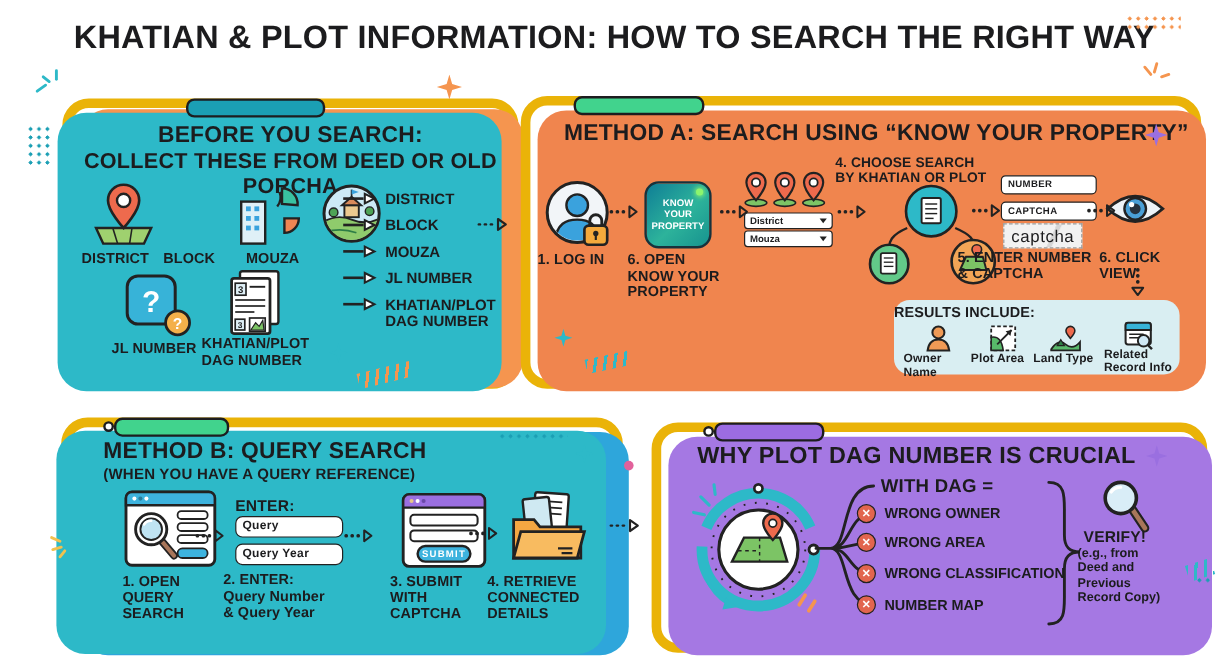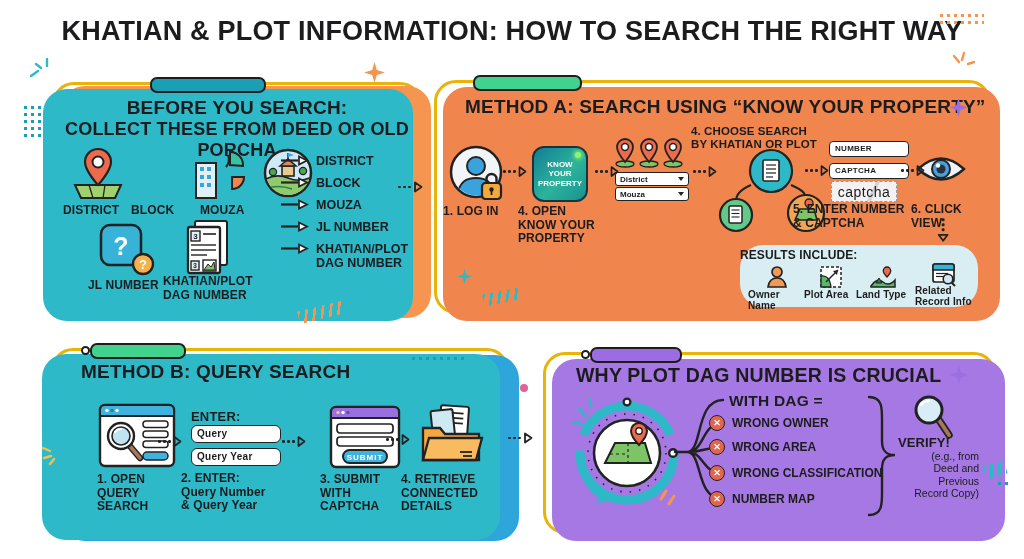--- a/index.html
+++ b/index.html
@@ -1,18 +1,18 @@
 <!DOCTYPE html>
 <html><head>
 <meta charset="utf-8">
 <style>
   html,body{margin:0;padding:0;background:#fff}
   .canvas{position:relative;width:1024px;height:559px;font-family:"Liberation Sans",sans-serif;color:#1c1c1e;overflow:hidden}
   .abs{position:absolute}
-  .panel{position:absolute;background:#fff;border:3px solid #eab308;border-radius:22px;z-index:1}
+  .panel{position:absolute;background:#fff;border:8px solid #eab308;border-radius:22px;z-index:1}
   .panel::before,.panel::after{content:"";position:absolute;inset:-3px;border-radius:24px;z-index:-1}
   .p1::before{background:#f5954f;transform:translate(9px,4px)}
   .p1::after{background:#2db9c8;transform:translate(-9px,7px)}
   .p2::before{background:#f0854e;transform:translate(9px,7px)}
   .p3::before{background:#2ea6db;transform:translate(10px,7px)}
   .p3::after{background:#2db9c8;transform:translate(-9px,6px)}
   .p4::before{background:#a578e3;transform:translate(9px,7px)}
   .pill{position:absolute;top:-8px;height:12px;border-radius:7px;border:2px solid #1d1d1f}
   .pillring{position:absolute;left:-11px;top:1px;width:5px;height:5px;border:2.5px solid #1d1d1f;border-radius:50%;background:#fff}
   .h1{position:absolute;font-weight:800;letter-spacing:.2px}
@@ -23,25 +23,25 @@
   .fld{position:absolute;border:1.7px solid #222;border-radius:4px;background:#fff;font-size:8px;font-weight:800;line-height:1;display:flex;align-items:center;padding:0 5px;letter-spacing:.3px}
   .cap{position:absolute;border:1.7px dashed #9a9a9a;background:#f2f2f2;font-size:14px;display:flex;align-items:center;justify-content:center;letter-spacing:.5px;
        background-image:linear-gradient(115deg,transparent 60%,#d5d5d5 60%,#d5d5d5 66%,transparent 66%)}
   .dd{position:absolute;width:64px;height:12px;border:1.6px solid #222;border-radius:3px;background:#fff;font-size:8px;font-weight:700;display:flex;align-items:center;justify-content:space-between;padding:0 4px}
   .dd .tri{width:0;height:0;border-left:3.5px solid transparent;border-right:3.5px solid transparent;border-top:4.5px solid #222}
   .star{position:absolute;clip-path:polygon(50% 0,61% 38%,100% 50%,61% 62%,50% 100%,39% 62%,0 50%,39% 38%)}
   .dots{position:absolute;background-image:radial-gradient(circle,var(--c) 1.5px,transparent 1.7px);background-size:7px 7px}
   .hatch{position:absolute;background-image:repeating-linear-gradient(110deg,var(--c) 0 2.6px,transparent 2.6px 8px)}
   .xrow{position:absolute;display:flex;align-items:center;gap:7px;font-weight:800;font-size:12px;z-index:2}
   .xc{width:14px;height:14px;border-radius:50%;background:#e2654e;border:1.7px solid #222;color:#fff;font-size:9px;font-weight:800;display:flex;align-items:center;justify-content:center;line-height:1}
-  .results{position:absolute;background:#d9eef2;border-radius:23px;z-index:2}
+  .results{position:absolute;background:#d9eef2;border-radius:13px;z-index:2}
   .kyp{position:absolute;width:52px;height:52px;border-radius:12px;border:2.5px solid #17323c;background:linear-gradient(135deg,#0f7e96,#2db39b 55%,#17938f);display:flex;align-items:center;justify-content:center;text-align:center;color:#fff;font-size:8px;font-weight:800;line-height:1.2;white-space:pre-line}
   .kyp .dot{position:absolute;right:5px;top:4px;width:6px;height:6px;border-radius:50%;background:#8cf56e;box-shadow:0 0 4px 1px #8cf56e}
   svg{position:absolute;overflow:visible}
-  .vnote{position:absolute;font-weight:400;text-align:right;white-space:pre-line;line-height:1.18}
+  .vnote{position:absolute;font-weight:700;text-align:left;white-space:pre-line;line-height:1.18}
 </style>
 </head>
 <body>
 
 <div class="canvas">
 
   <div class="h1" style="left:0;top:16;width:1024px;text-align:center;font-size:27px;top:16px">KHATIAN &amp; PLOT INFORMATION: HOW TO SEARCH THE RIGHT WAY</div>
 
   <div class="panel p1" style="left:52px;top:82px;width:364px;height:226px">
     <div class="pill" style="left:95px;width:112px;background:#1b9fb4"></div>
@@ -179,21 +179,21 @@
         <i></i>
         <i></i>
         <svg style="position:static" width="9" height="11" viewBox="0 0 9 11">
           <path d="M1.5 1 L7.5 5.5 L1.5 10 Z" fill="none" stroke="#222" stroke-width="1.7" stroke-linejoin="round"></path>
         </svg>
       </div>
 
     <div class="kyp" style="left:95px;top:63px"><span class="dot"></span><span>KNOW
 YOUR
 PROPERTY</span></div>
-    <div class="lb" style="left:81px;top:122px;width:80px;font-size:12px">4. OPEN
+    <div class="lb" style="left:81px;top:122px;width:80px;font-size:12px">6. OPEN
 KNOW YOUR
 PROPERTY</div>
     <div class="darr" style="left:158px;top:83px">
         <i></i>
         <i></i>
         <i></i>
         <svg style="position:static" width="9" height="11" viewBox="0 0 9 11">
           <path d="M1.5 1 L7.5 5.5 L1.5 10 Z" fill="none" stroke="#222" stroke-width="1.7" stroke-linejoin="round"></path>
         </svg>
       </div>
@@ -333,20 +333,21 @@
     </div>
     <div class="star" style="left:20px;top:186px;width:15px;height:15px;background:#2db9c8"></div>
     <div class="hatch" style="--c:#2db9c8;left:46px;top:208px;width:36px;height:12px;transform:rotate(-12deg)"></div>
   </div>
 
   <div class="panel p3" style="left:51px;top:348px;width:452px;height:180px">
     <div class="pill" style="left:36px;width:92px;background:#41d38d">
         <span class="pillring"></span>
       </div>
     <div class="h1" style="left:27px;top:10px;font-size:19px">METHOD B: QUERY SEARCH</div>
+    <div class="h1" style="left:27px;top:32px;font-size:12.5px">(WHEN YOU HAVE A QUERY REFERENCE)</div>
     <div class="dots" style="--c:#1b9fb4;left:356px;top:4px;width:58px;height:7px"></div>
     <div class="star" style="left:420px;top:14px;width:16px;height:16px;background:#2db9c8"></div>
 
     <svg style="left:45px;top:53px" width="76" height="64" viewBox="0 0 76 64">
       <rect x="1" y="1" width="74" height="61" rx="5" fill="#fff" stroke="#222" stroke-width="2.4"></rect>
       <path d="M1 6 a5 5 0 0 1 5-5 h64 a5 5 0 0 1 5 5 v6 H1 Z" fill="#3db3de" stroke="#222" stroke-width="2"></path>
       <circle cx="8" cy="6.5" r="1.7" fill="#fff"></circle>
         <circle cx="13" cy="6.5" r="1.7" fill="#2a7d9b"></circle>
         <circle cx="18" cy="6.5" r="1.7" fill="#fff"></circle>
       <rect x="44" y="17" width="25" height="6.5" rx="3" fill="#fff" stroke="#222" stroke-width="1.5"></rect>

